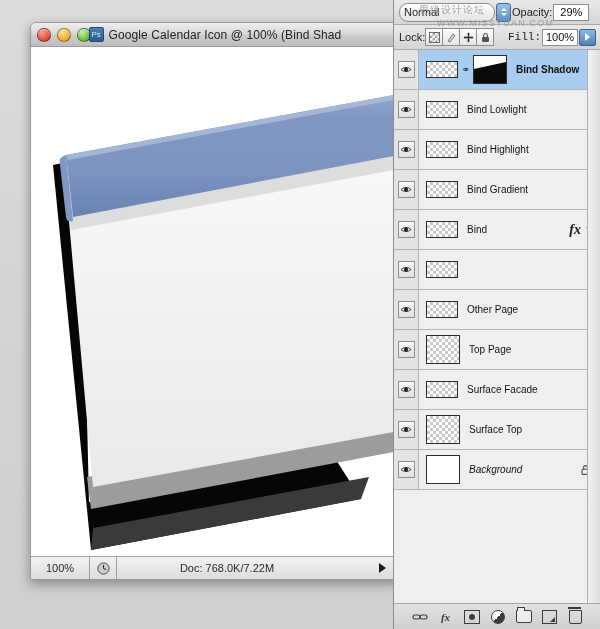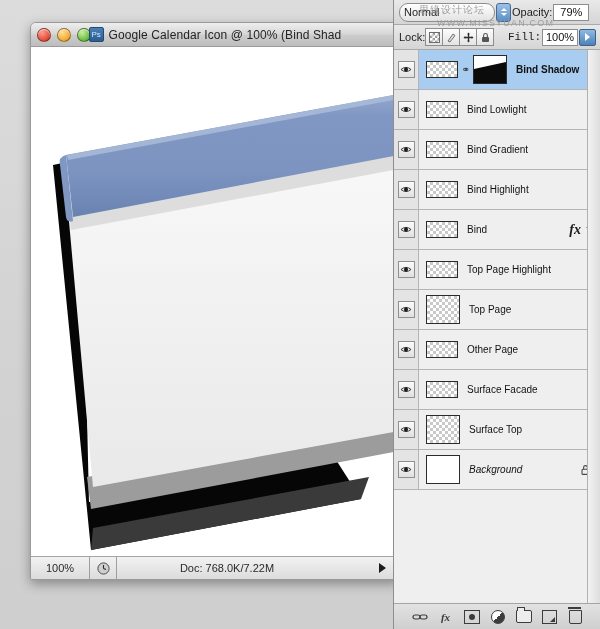--- a/index.html
+++ b/index.html
@@ -202,21 +202,21 @@
 
     <div class="panel-row">
       <div class="blend-select">
         <span>Normal</span>
       </div>
       <div class="stepper">
         <div class="st-up"></div>
         <div class="st-dn"></div>
       </div>
       <span class="lbl">Opacity:</span>
-      <div class="numbox">79%</div>
+      <div class="numbox">29%</div>
 
     </div>
 
     <div class="panel-row">
       <span class="lbl">Lock:</span>
       <div class="lock-icons">
         <div class="lock-btn">
             <div class="checker"></div>
           </div>
         <div class="lock-btn">
@@ -288,37 +288,37 @@
                 <path d="M1 4.5 Q6 0.4 11 4.5 Q6 8.6 1 4.5 Z" fill="#f4f4f4" stroke="#262626" stroke-width=".9"></path>
                 <circle cx="6" cy="4.5" r="2" fill="#1b1b1b"></circle>
               </svg>
             </div>
           </div>
           <div class="thumbs">
             <div class="thumb small"><div class="chk-bg"></div><svg width="100%" height="100%" viewBox="0 0 32 15" preserveAspectRatio="none">
                 <polygon points="2,6 29,3 29,9 2,11" fill="#b4b4b4"></polygon>
               </svg></div>
           </div>
+          <div class="layer-name">Bind Highlight</div>
+        </div>
+        <div class="layer-row">
+          <div class="eye-cell">
+            <div class="eye">
+              <svg width="12" height="9" viewBox="0 0 12 9">
+                <path d="M1 4.5 Q6 0.4 11 4.5 Q6 8.6 1 4.5 Z" fill="#f4f4f4" stroke="#262626" stroke-width=".9"></path>
+                <circle cx="6" cy="4.5" r="2" fill="#1b1b1b"></circle>
+              </svg>
+            </div>
+          </div>
+          <div class="thumbs">
+            <div class="thumb small"><div class="chk-bg"></div><svg width="100%" height="100%" viewBox="0 0 32 15" preserveAspectRatio="none">
+                <polygon points="2,6 29,3 29,9 2,11" fill="#b4b4b4"></polygon>
+              </svg></div>
+          </div>
           <div class="layer-name">Bind Gradient</div>
-        </div>
-        <div class="layer-row">
-          <div class="eye-cell">
-            <div class="eye">
-              <svg width="12" height="9" viewBox="0 0 12 9">
-                <path d="M1 4.5 Q6 0.4 11 4.5 Q6 8.6 1 4.5 Z" fill="#f4f4f4" stroke="#262626" stroke-width=".9"></path>
-                <circle cx="6" cy="4.5" r="2" fill="#1b1b1b"></circle>
-              </svg>
-            </div>
-          </div>
-          <div class="thumbs">
-            <div class="thumb small"><div class="chk-bg"></div><svg width="100%" height="100%" viewBox="0 0 32 15" preserveAspectRatio="none">
-                <polygon points="2,6 29,3 29,9 2,11" fill="#b4b4b4"></polygon>
-              </svg></div>
-          </div>
-          <div class="layer-name">Bind Highlight</div>
         </div>
         <div class="layer-row">
           <div class="eye-cell">
             <div class="eye">
               <svg width="12" height="9" viewBox="0 0 12 9">
                 <path d="M1 4.5 Q6 0.4 11 4.5 Q6 8.6 1 4.5 Z" fill="#f4f4f4" stroke="#262626" stroke-width=".9"></path>
                 <circle cx="6" cy="4.5" r="2" fill="#1b1b1b"></circle>
               </svg>
             </div>
           </div>
@@ -340,53 +340,52 @@
                 <path d="M1 4.5 Q6 0.4 11 4.5 Q6 8.6 1 4.5 Z" fill="#f4f4f4" stroke="#262626" stroke-width=".9"></path>
                 <circle cx="6" cy="4.5" r="2" fill="#1b1b1b"></circle>
               </svg>
             </div>
           </div>
           <div class="thumbs">
             <div class="thumb small"><div class="chk-bg"></div><svg width="100%" height="100%" viewBox="0 0 32 15" preserveAspectRatio="none">
                 <polygon points="2,6 29,3 29,9 2,11" fill="#b4b4b4"></polygon>
               </svg></div>
           </div>
-          <div class="layer-name">Top Page Highlight</div>
+        </div>
+        <div class="layer-row">
+          <div class="eye-cell">
+            <div class="eye">
+              <svg width="12" height="9" viewBox="0 0 12 9">
+                <path d="M1 4.5 Q6 0.4 11 4.5 Q6 8.6 1 4.5 Z" fill="#f4f4f4" stroke="#262626" stroke-width=".9"></path>
+                <circle cx="6" cy="4.5" r="2" fill="#1b1b1b"></circle>
+              </svg>
+            </div>
+          </div>
+          <div class="thumbs">
+            <div class="thumb small"><div class="chk-bg"></div><svg width="100%" height="100%" viewBox="0 0 32 15" preserveAspectRatio="none">
+                <polygon points="1,11 30,3 30,7 1,14" fill="#8e8e8e"></polygon>
+              </svg></div>
+          </div>
+          <div class="layer-name">Other Page</div>
         </div>
         <div class="layer-row">
           <div class="eye-cell">
             <div class="eye">
               <svg width="12" height="9" viewBox="0 0 12 9">
                 <path d="M1 4.5 Q6 0.4 11 4.5 Q6 8.6 1 4.5 Z" fill="#f4f4f4" stroke="#262626" stroke-width=".9"></path>
                 <circle cx="6" cy="4.5" r="2" fill="#1b1b1b"></circle>
               </svg>
             </div>
           </div>
           <div class="thumbs">
             <div class="thumb"><div class="chk-bg"></div><svg width="100%" height="100%" viewBox="0 0 32 27" preserveAspectRatio="none">
                 <polygon points="3,3 29,2 29,24 4,25" fill="#fafafa"></polygon>
               </svg></div>
           </div>
           <div class="layer-name">Top Page</div>
-        </div>
-        <div class="layer-row">
-          <div class="eye-cell">
-            <div class="eye">
-              <svg width="12" height="9" viewBox="0 0 12 9">
-                <path d="M1 4.5 Q6 0.4 11 4.5 Q6 8.6 1 4.5 Z" fill="#f4f4f4" stroke="#262626" stroke-width=".9"></path>
-                <circle cx="6" cy="4.5" r="2" fill="#1b1b1b"></circle>
-              </svg>
-            </div>
-          </div>
-          <div class="thumbs">
-            <div class="thumb small"><div class="chk-bg"></div><svg width="100%" height="100%" viewBox="0 0 32 15" preserveAspectRatio="none">
-                <polygon points="1,11 30,3 30,7 1,14" fill="#8e8e8e"></polygon>
-              </svg></div>
-          </div>
-          <div class="layer-name">Other Page</div>
         </div>
         <div class="layer-row">
           <div class="eye-cell">
             <div class="eye">
               <svg width="12" height="9" viewBox="0 0 12 9">
                 <path d="M1 4.5 Q6 0.4 11 4.5 Q6 8.6 1 4.5 Z" fill="#f4f4f4" stroke="#262626" stroke-width=".9"></path>
                 <circle cx="6" cy="4.5" r="2" fill="#1b1b1b"></circle>
               </svg>
             </div>
           </div>

